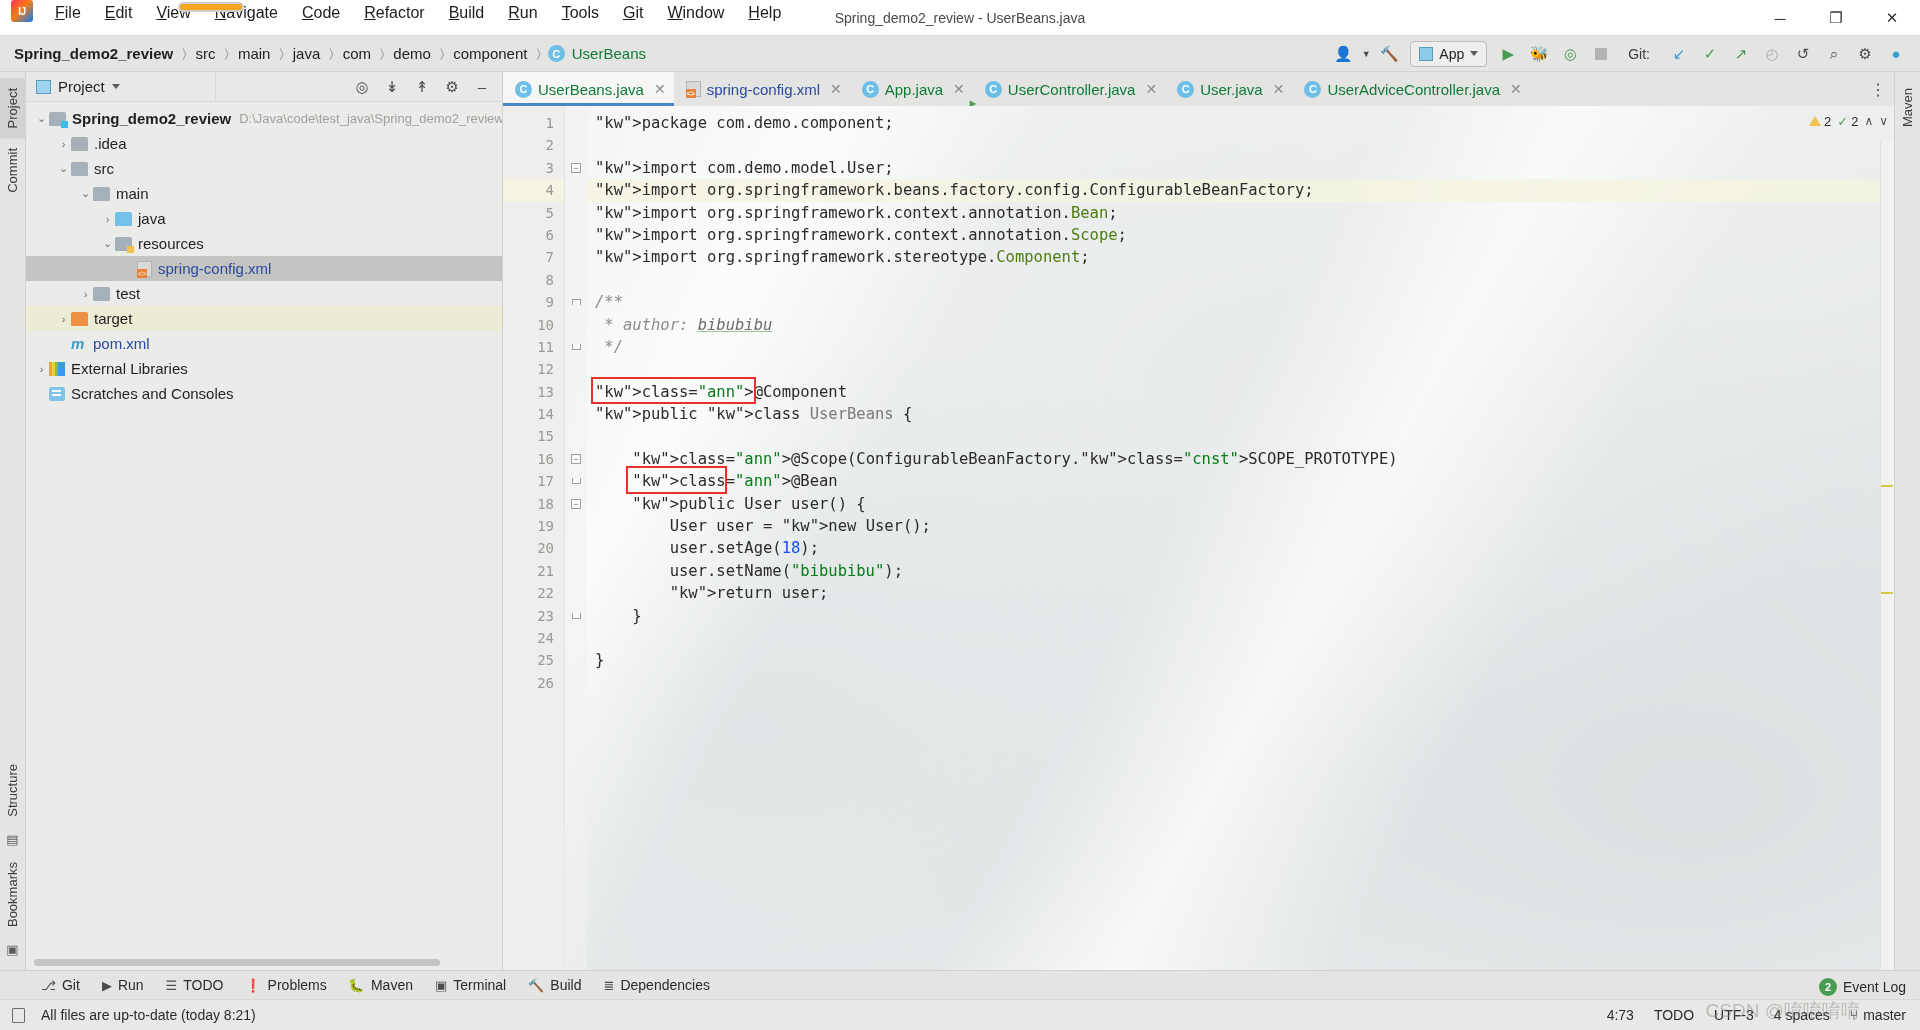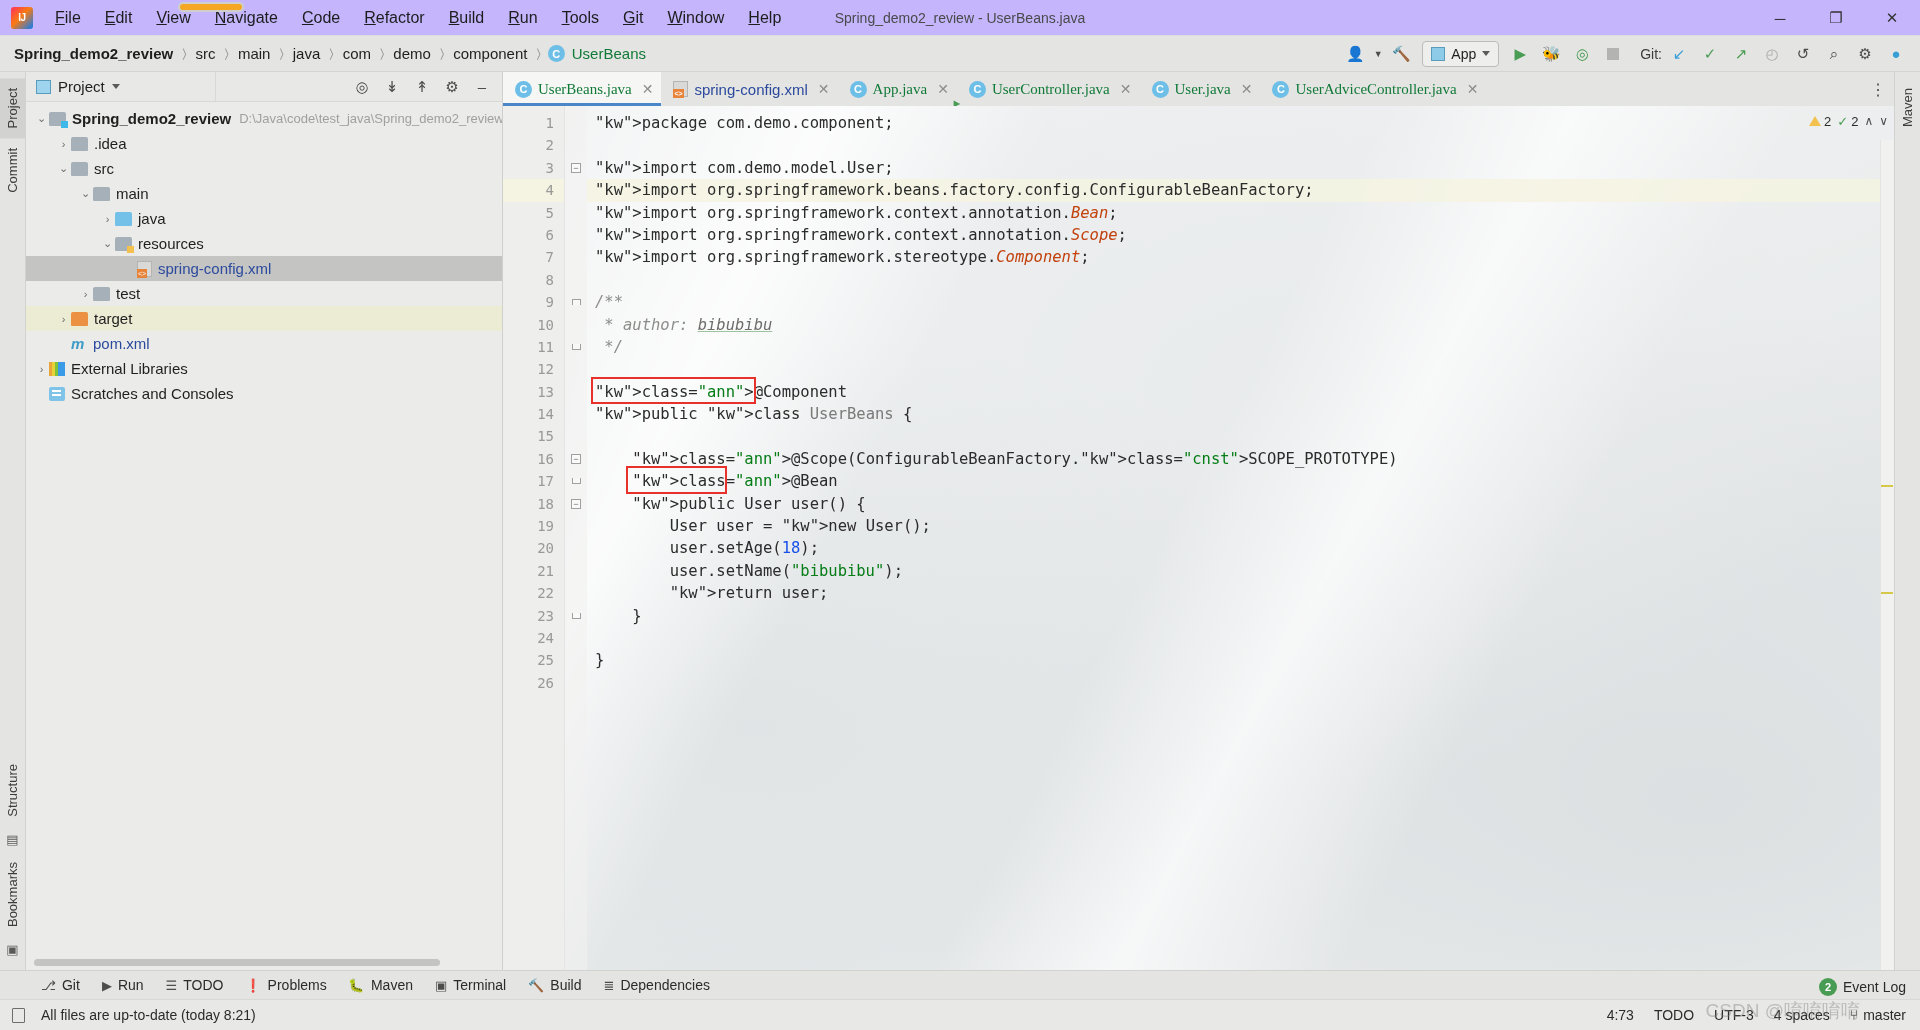--- a/index.html
+++ b/index.html
@@ -12,22 +12,22 @@
   }
   #app {
     position: relative;
     width: 1920px; height: 1030px;
     background: #ebebeb;
   }
 
   
   .titlebar {
     position: absolute; top: 0; left: 0; width: 1920px; height: 36px;
-    background: #c4b5fd;
-    display: flex; align-items: center;
+    background: #ffffff;
+    display: flex; align-items: flex-start;
     border-bottom: 1px solid #dcdcda;
   }
   .ij-logo {
     width: 22px; height: 22px; margin-left: 11px; margin-right: 10px;
     background: linear-gradient(135deg,#fe315d 0%, #f97a12 45%, #087cfa 100%);
     border-radius: 3px; position: relative; flex: 0 0 auto;
   }
   .ij-logo::after {
     content: "IJ"; position: absolute; inset: 0;
     color: #fff; font-size: 10px; font-weight: bold;
@@ -96,21 +96,21 @@
   .runcfg {
     display: flex; align-items: center; gap: 6px;
     border: 1px solid #bcbcba; border-radius: 4px;
     height: 26px; padding: 0 8px; background: #eeeeec;
     font-size: 14px; color: #1f1f1f; margin: 0 4px;
   }
   .runcfg .appico {
     width: 14px; height: 14px; background: #8ecbe8;
     border: 1px solid #5a9cbb;
   }
-  .git-label { font-size: 14px; color: #3c3c3c; margin: 0 0 0 10px; }
+  .git-label { font-size: 14px; color: #3c3c3c; margin: 0 12px 0 10px; }
   .sq { width: 12px; height: 12px; background: #b3b3b1; }
 
   
   .leftstrip {
     position: absolute; top: 72px; left: 0; width: 26px; bottom: 60px;
     background: #e4e4e2; border-right: 1px solid #d2d2d0;
   }
   .vtab {
     writing-mode: vertical-rl; transform: rotate(180deg);
     font-size: 13px; color: #3c3c3c; padding: 10px 5px;
@@ -252,21 +252,21 @@
   }
   .tabico.xml::after {
     content: "<>"; position: absolute; left: -1px; bottom: -2px;
     background: #e8833a; color: #fff; font-size: 7px;
     padding: 0 1px; line-height: 9px;
   }
   .tabico.run::after {
     content: "▶"; position: absolute; right: -3px; bottom: -2px;
     color: #499c54; font-size: 8px;
   }
-  .tab .tname.green { color: #117a38; font-family: Liberation Serif, serif; }
+  .tab .tname.green { color: #117a38; }
   .tab .tname.blue  { color: #2b4a9e; }
   .tabs-overflow {
     margin-left: auto; display: flex; align-items: center; padding: 0 8px;
     color: #4d4d4d; font-size: 16px;
   }
 
   .code-wrap {
     flex: 1 1 auto; display: flex; position: relative;
     background: #ffffff; overflow: hidden;
   }
@@ -318,21 +318,21 @@
     overflow: hidden;
   }
   .cl { height: 22.4px; line-height: 22.4px; white-space: pre; padding-left: 8px; }
   .cl.hl { background: rgba(245,243,226,0.85); }
   .str    { color: #067d17; }
   .num    { color: #1750eb; }
   .cmt    { color: #8c8c8a; font-style: italic; }
   .cmtref { color: #6d6d6b; font-style: italic; text-decoration: underline;
             text-decoration-color: #9ec19e; }
   .meth   { color: #7a7a78; }
-  .field  { color: #c2410c; font-style: italic; }
+  .field  { color: #4d7c0f; }
 
   .hlbox {
     position: absolute; border: 2px solid #e8312a; z-index: 4;
     pointer-events: none;
   }
 
   
   .markers {
     position: absolute; top: 34px; right: 0; bottom: 0; width: 14px;
     background: #f1f1ef; z-index: 3; border-left: 1px solid #e4e4e2;

